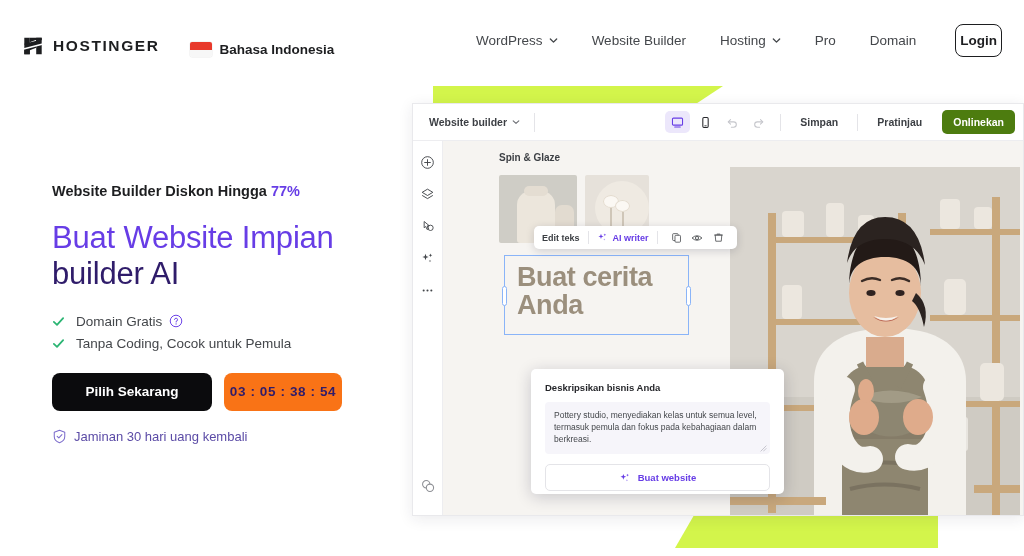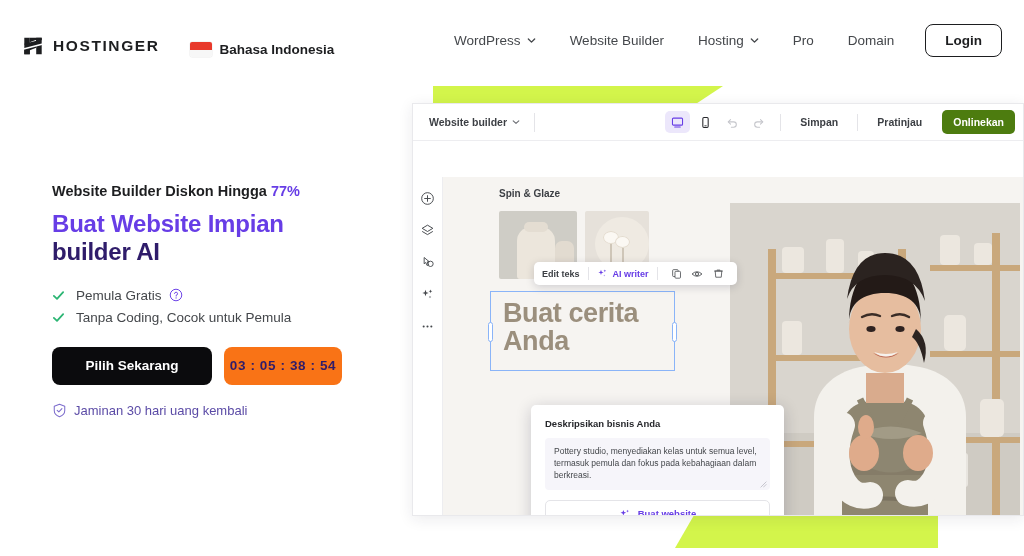--- a/index.html
+++ b/index.html
@@ -31,31 +31,31 @@
   .flag .w { background:#f7f7f7; height:50%; }
   .lang-label { font-size:13.5px; font-weight:bold; color:#1d1e20; margin-left:8px; white-space:nowrap; }
 
   .nav { margin-left:auto; display:flex; align-items:center; margin-right:22px; }
   .nav-item {
     display:flex; align-items:center; gap:6px;
     font-size:13.5px; color:#44474b; padding:0 17px; cursor:pointer; white-space:nowrap;
   }
   .chev { width:9px; height:9px; flex:none; }
   .login-btn {
-    margin-left:14px; border:1.6px solid #1d1e20; border-radius:8px;
-    padding:8px 19px; font-size:13.5px; font-weight:bold; color:#1d1e20;
+    margin-left:22px; border:1.6px solid #1d1e20; border-radius:8px;
+    padding:8px 4px; font-size:13.5px; font-weight:bold; color:#1d1e20;
     background:#fff; cursor:pointer; white-space:nowrap;
   }
 
   
   .hero { position:absolute; left:52px; top:183px; width:340px; }
   .eyebrow { font-size:14.5px; font-weight:bold; color:#1d1e20; white-space:nowrap; }
   .eyebrow .pct { color:#673de6; }
   .headline {
-    margin-top:11px; font-size:24px; line-height:1.16; font-weight:bold;
+    margin-top:21px; font-size:31px; line-height:1.16; font-weight:normal;
     color:#2f1c6a; letter-spacing:-0.2px;
   }
   .headline .hl { color:#673de6; }
 
   .features { margin-top:22px; }
   .feat { display:flex; align-items:center; margin-bottom:7px; }
   .tick { width:13px; height:13px; flex:none; margin-right:11px; }
   .feat-label { font-size:13.5px; color:#44474b; white-space:nowrap; }
   .qmark { width:14px; height:14px; margin-left:7px; flex:none; }
 
@@ -110,21 +110,21 @@
     width:23px; height:22px; display:flex; align-items:center; justify-content:center; cursor:pointer;
   }
   .vdiv { width:1px; height:17px; background:#e4e4e8; margin:0 7px; }
   .b-link { font-size:10.5px; font-weight:bold; color:#3c3f44; padding:0 9px; cursor:pointer; white-space:nowrap; }
   .publish-btn {
     background:#4d7c0f; color:#fff; font-size:10.5px; font-weight:bold;
     border:none; border-radius:5px; height:24px; padding:0 11px;
     margin-left:8px; margin-right:8px; cursor:pointer; white-space:nowrap;
   }
   
-  .b-body { display:flex; height:376px; position:relative;margin-top:36px; }
+  .b-body { display:flex; height:376px; position:relative; }
   .b-side {
     width:30px; background:#fff; border-right:1px solid #ededf0;
     display:flex; flex-direction:column; align-items:center; padding-top:10px; position:relative;
   }
   .side-icon { width:22px; height:22px; margin-bottom:10px; display:flex; align-items:center; justify-content:center; cursor:pointer; }
   .side-bottom { position:absolute; bottom:10px; left:4px; }
 
   .canvas { flex:1; background:#f6f4f1; position:relative; overflow:hidden; }
   .site-title {
     position:absolute; left:56px; top:11px; font-size:10px; font-weight:bold; color:#3c3f44;
@@ -153,21 +153,21 @@
     border-radius:5px; box-shadow:0 2px 9px rgba(20,20,50,.17);
     display:flex; align-items:center; padding:0 8px; z-index:6; white-space:nowrap;
   }
   .tb-label { font-size:9px; font-weight:bold; color:#3c3f44; cursor:pointer; }
   .tb-ai { font-size:9px; font-weight:bold; color:#673de6; cursor:pointer; }
   .tb-div { width:1px; height:13px; background:#e4e4e8; margin:0 8px; }
   .tb-ic { width:15px; height:15px; display:flex; align-items:center; justify-content:center; margin:0 3px; cursor:pointer; }
 
   
   .sel-box {
-    position:absolute; left:47px; top:114px; width:185px; height:80px;
+    position:absolute; left:61px; top:114px; width:185px; height:80px;
     border:1.3px solid #8ab4f8; z-index:5;
   }
   .sel-text {
     font-size:27px; line-height:1.04; font-weight:bold; color:#9b8f7d;
     padding:7px 0 0 12px; letter-spacing:-0.4px;
   }
   .handle {
     position:absolute; width:5px; height:20px; background:#fff;
     border:1.3px solid #8ab4f8; border-radius:3px; top:30px;
   }
@@ -259,21 +259,21 @@
     <h1 class="headline">
       <span class="hl">Buat Website Impian</span><br>
       <span>builder AI</span>
     </h1>
 
     <div class="features">
       <div class="feat">
         <svg class="tick" viewBox="0 0 14 14">
             <path d="M2 7.4 L5.4 10.6 L12 3.4" fill="none" stroke="#2bb573" stroke-width="1.9" stroke-linecap="round" stroke-linejoin="round"></path>
           </svg>
-        <span class="feat-label">Pemula Gratis</span>
+        <span class="feat-label">Domain Gratis</span>
         <svg class="qmark" viewBox="0 0 16 16">
             <circle cx="8" cy="8" r="6.6" fill="none" stroke="#673de6" stroke-width="1.1"></circle>
             <path d="M6.3 6.2 a1.75 1.75 0 1 1 1.9 2.1 v0.9" fill="none" stroke="#673de6" stroke-width="1.1" stroke-linecap="round"></path>
             <circle cx="8.1" cy="11.3" r="0.72" fill="#673de6"></circle>
           </svg>
       </div>
       <div class="feat">
         <svg class="tick" viewBox="0 0 14 14">
             <path d="M2 7.4 L5.4 10.6 L12 3.4" fill="none" stroke="#2bb573" stroke-width="1.9" stroke-linecap="round" stroke-linejoin="round"></path>
           </svg>

